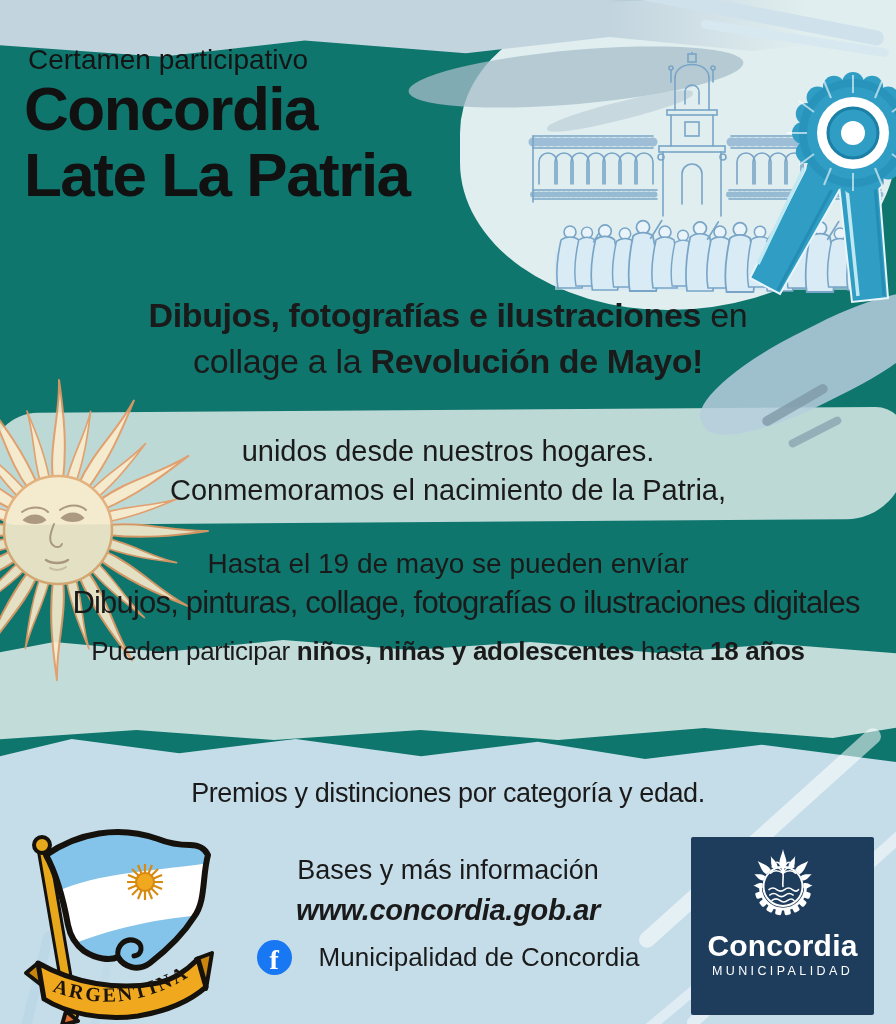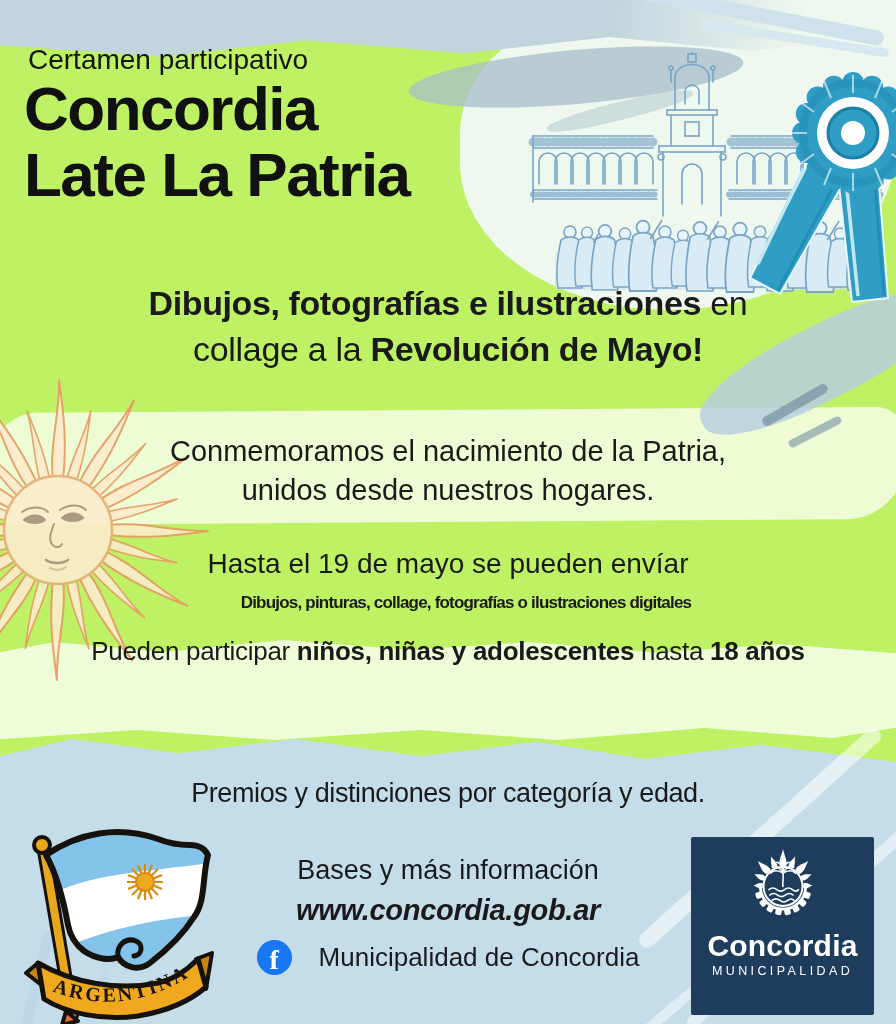--- a/index.html
+++ b/index.html
@@ -1,18 +1,18 @@
 <!DOCTYPE html>
 <html><head>
 <meta charset="utf-8">
 <style>
   html,body{margin:0;padding:0;background:#9fb3bf;}
   .poster{
     position:relative; width:896px; height:1024px; overflow:hidden;
-    background:#bef264; font-family:"Liberation Sans", sans-serif; color:#1a1a1a;
+    background:#0f766e; font-family:"Liberation Sans", sans-serif; color:#1a1a1a;
   }
   .abs{position:absolute;}
   
   .wash-topright{left:460px;top:0;width:436px;height:310px;background:#f3f8fa;opacity:.92;
     border-radius:45% 0 55% 50%;}
   .band-top{left:0;top:0;width:896px;height:58px;
     background:linear-gradient(90deg,#c2d4de 0%,#c2d4de 68%,rgba(194,212,222,0) 90%);
     clip-path:polygon(0 0,100% 0,100% 60%,84% 88%,68% 64%,52% 92%,34% 70%,18% 98%,0 78%);}
   .streak-tr1{left:636px;top:8px;width:250px;height:15px;background:#cfe2ec;border-radius:8px;transform:rotate(11deg);}
   .streak-tr2{left:700px;top:34px;width:190px;height:9px;background:#d8e8f0;border-radius:6px;transform:rotate(9deg);}
@@ -29,25 +29,25 @@
     clip-path:polygon(0 7%,8% 1%,20% 6%,33% 1%,47% 7%,60% 2%,72% 8%,85% 3%,100% 9%,100% 100%,0 100%);}
   .streak-br1{left:600px;top:830px;width:320px;height:16px;background:rgba(255,255,255,.55);border-radius:8px;transform:rotate(-42deg);}
   .streak-br2{left:650px;top:920px;width:300px;height:12px;background:rgba(255,255,255,.5);border-radius:6px;transform:rotate(-42deg);}
   .streak-br3{left:560px;top:980px;width:280px;height:10px;background:rgba(255,255,255,.45);border-radius:6px;transform:rotate(-40deg);}
   .streak-bl1{left:30px;top:930px;width:10px;height:120px;background:#b4d2e2;opacity:.55;border-radius:5px;transform:rotate(14deg);}
   .streak-bl2{left:96px;top:950px;width:8px;height:100px;background:#bcd7e5;opacity:.5;border-radius:4px;transform:rotate(12deg);}
   
   .kicker{left:28px;top:44px;font-size:28px;letter-spacing:0;color:#141414;}
   .title{left:24px;top:76px;font-size:62px;font-weight:bold;line-height:66px;letter-spacing:-1.5px;color:#111;}
   .center{left:0;right:0;text-align:center;}
-  .headline{top:280px;font-size:34px;line-height:46px;letter-spacing:-.3px;}
+  .headline{top:292px;font-size:34px;line-height:46px;letter-spacing:-.3px;}
   .headline b{letter-spacing:-.4px;}
   .commemorate{top:432px;font-size:29px;line-height:39px;}
   .deadline{top:544px;font-size:28px;line-height:39px;}
-  .deadline .l2{font-size:17px;font-weight:bold;letter-spacing:-.8px;white-space:nowrap;padding-left:36px;}
+  .deadline .l2{font-size:31px;font-weight:normal;letter-spacing:-.8px;white-space:nowrap;padding-left:36px;}
   .participate{top:633px;font-size:26px;line-height:37px;letter-spacing:-.3px;white-space:nowrap;}
   .awards{top:778px;font-size:27px;font-weight:normal;letter-spacing:-.4px;}
   .info{top:855px;font-size:27px;}
   .website{top:894px;font-size:29px;font-weight:bold;font-style:italic;letter-spacing:-.3px;}
   .fbrow{top:940px;display:flex;justify-content:center;align-items:center;gap:11px;}
   .fb-circle{width:35px;height:35px;border-radius:50%;background:#1877f2;color:#fff;
     display:flex;align-items:flex-end;justify-content:center;overflow:hidden;
     font-weight:bold;font-size:28px;font-family:"Liberation Serif",serif;line-height:30px;}
   .fb-label{font-size:26px;margin-left:16px;}
   
@@ -264,22 +264,22 @@
     <div>Concordia</div>
     <div>Late La Patria</div>
   </div>
 
   <div class="abs center headline">
     <div><b>Dibujos, fotografías e ilustraciones</b><span> en</span></div>
     <div><span>collage a la </span><b>Revolución de Mayo!</b></div>
   </div>
 
   <div class="abs center commemorate">
+    <div>unidos desde nuestros hogares.</div>
     <div>Conmemoramos el nacimiento de la Patria,</div>
-    <div>unidos desde nuestros hogares.</div>
   </div>
 
   <div class="abs center deadline">
     <div>Hasta el 19 de mayo se pueden envíar</div>
     <div class="l2">Dibujos, pinturas, collage, fotografías o ilustraciones digitales</div>
   </div>
 
   <div class="abs center participate">
     <div><span>Pueden participar </span><b>niños, niñas y adolescentes</b><span> hasta </span><b>18 años</b></div>
   </div>

